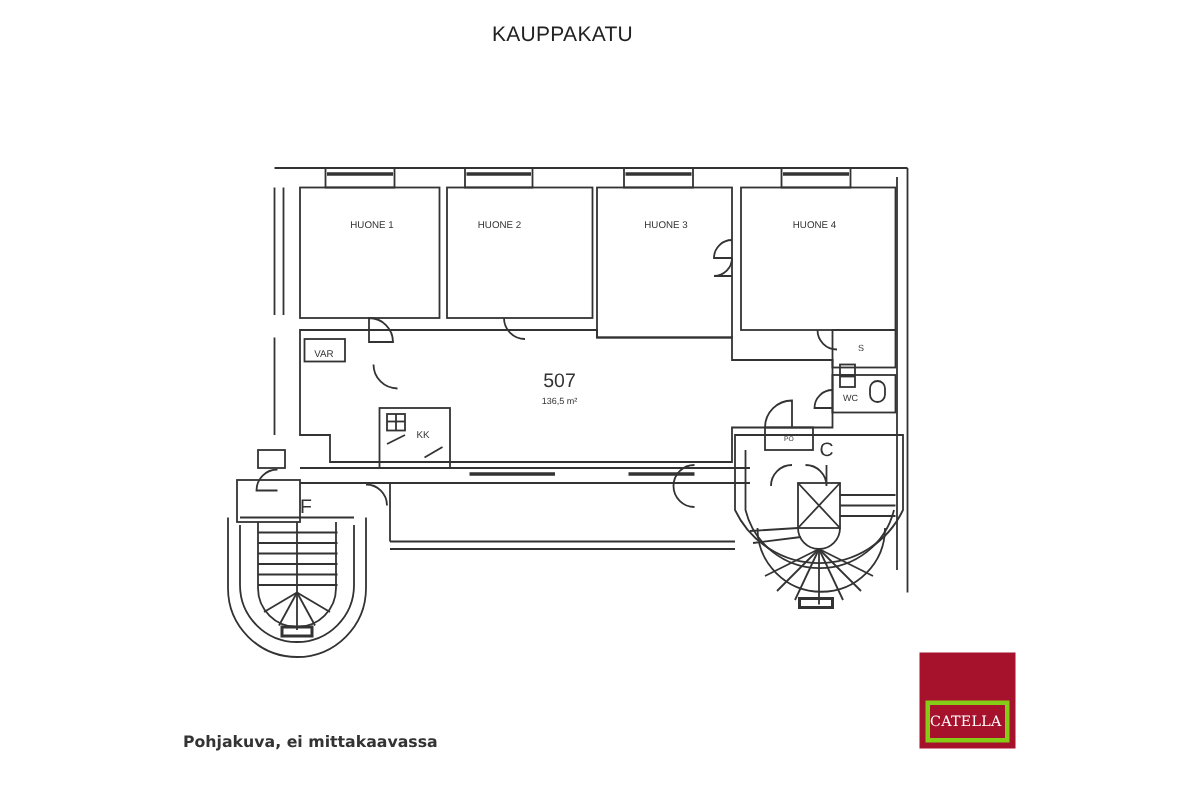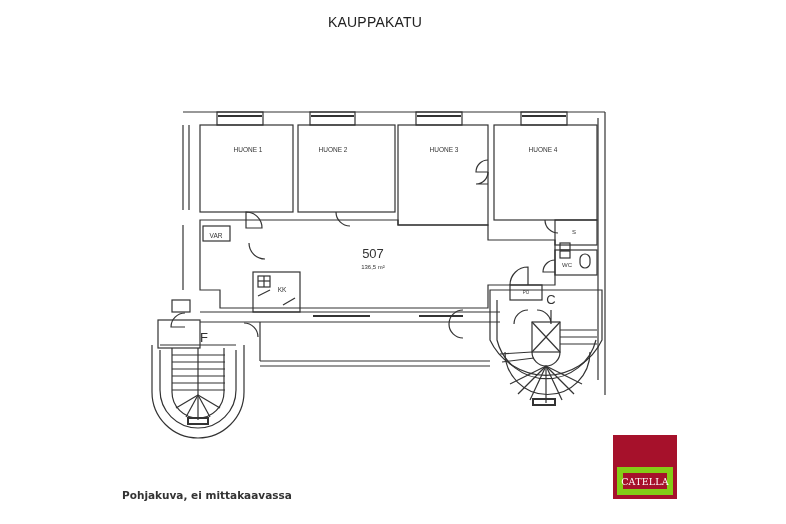--- a/index.html
+++ b/index.html
@@ -1,21 +1,21 @@
 <!DOCTYPE html>
 <html><head>
 <meta charset="utf-8">
 <style>
   html, body { margin: 0; padding: 0; background: #ffffff; }
   body { width: 786px; height: 524px; position: relative; overflow: hidden; font-family: "Liberation Sans", sans-serif; }
   .street { position: absolute; left: 0; width: 750px; top: 14px; text-align: center; font-size: 14px; color: #222; letter-spacing: 0.2px; }
   svg.plan { position: absolute; left: 0; top: 0; }
   .caption { position: absolute; left: 122px; top: 489px; font-size: 10.5px; color: #333; font-family: "DejaVu Sans", sans-serif; font-weight: bold; }
   .logo { position: absolute; left: 613px; top: 435px; width: 64px; height: 64px; background: #a6112b; }
-  .logo-inner { position: absolute; left: 4px; top: 4px; right: 4px; bottom: 4px; border: 6px solid #84cc16; display: flex; align-items: center; justify-content: center; margin-top: 28px; }
+  .logo-inner { position: absolute; left: 4px; top: 4px; right: 4px; bottom: 4px; border: 3px solid #84cc16; display: flex; align-items: center; justify-content: flex-start; margin-top: 28px; }
   .logo-text { color: #fff; font-family: "DejaVu Serif", serif; font-size: 9.5px; letter-spacing: 0.2px; }
   .lbl { font-family: "Liberation Sans", sans-serif; fill: #333; }
 </style>
 </head>
 <body>
 
 <div class="street">KAUPPAKATU</div>
 
 <svg class="plan" width="786" height="524" viewBox="0 0 786 524" xmlns="http://www.w3.org/2000/svg">
   <g stroke="#333" stroke-width="1.2" fill="none">

